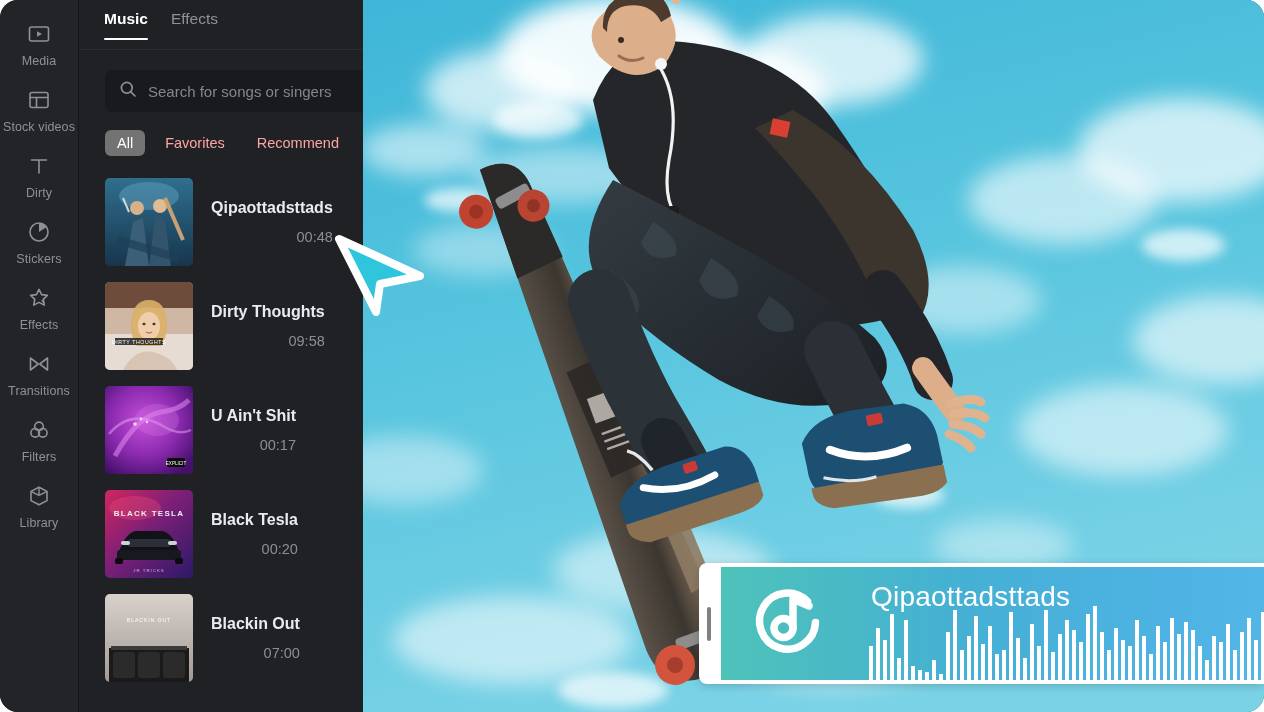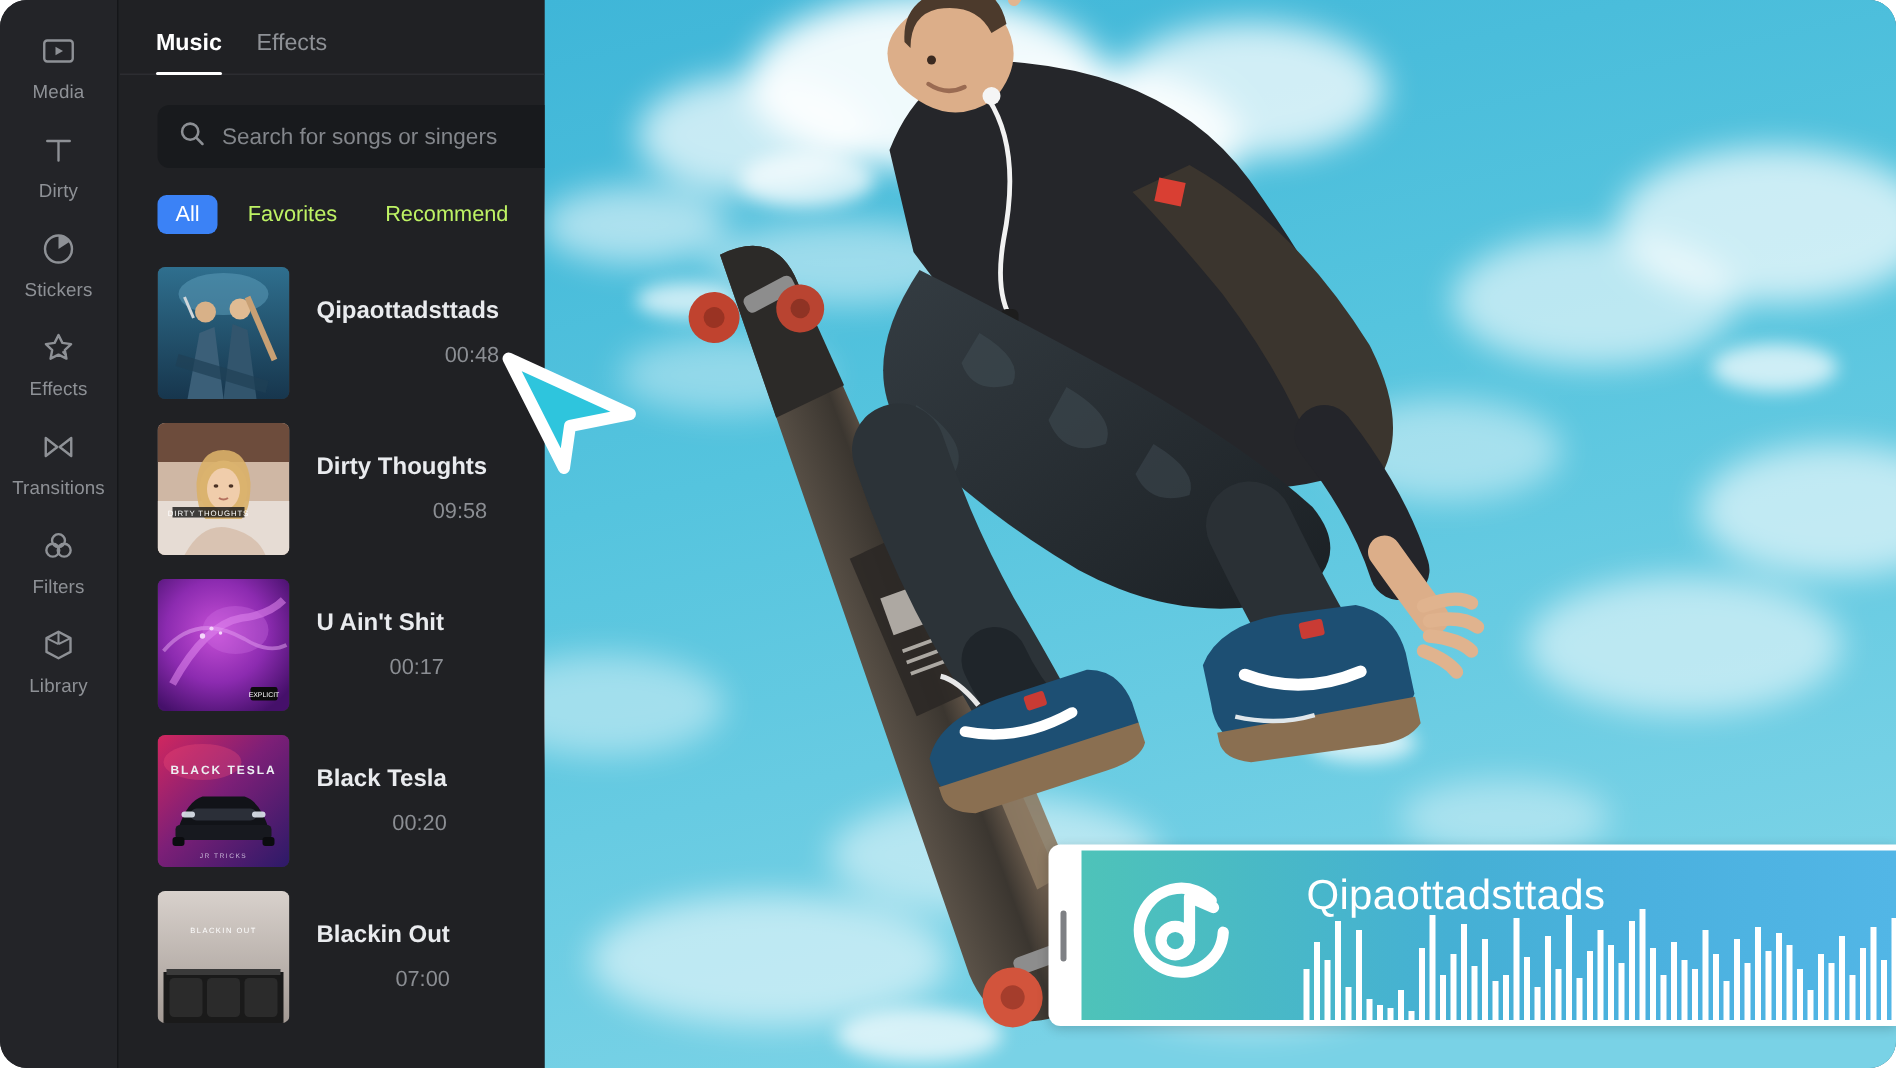--- a/index.html
+++ b/index.html
@@ -65,21 +65,21 @@
   #tabbar {
     position: relative;
     height: 50px;
     padding: 0 0 0 24px;
     display: flex; align-items: flex-start;
     gap: 23px;
     border-bottom: 1px solid #2c2d31;
   }
   .tab {
     position: relative;
-    padding-top: 20px;
+    padding-top: 10px;
     font-size: 15.5px;
     color: #8e9196;
     cursor: pointer;
     white-space: nowrap;
   }
   .tab.active { color: #ffffff; font-weight: 700; }
   .tab.active::after {
     content: "";
     position: absolute;
     left: 0; right: 0; bottom: -12px;
@@ -105,27 +105,27 @@
     font-size: 15px; color: #d8dadd;
   }
   #searchinput::placeholder { color: #83868b; }
 
   #chips {
     margin: 18px 0 0 25px;
     display: flex; align-items: center; gap: 8px;
   }
   .chip {
     font-size: 14.5px;
-    color: #bef264;
+    color: #fca5a5;
     padding: 5px 12px;
     border-radius: 6px;
     white-space: nowrap;
     cursor: pointer;
   }
-  .chip.active { background: #3b82f6; color: #ffffff; }
+  .chip.active { background: #737373; color: #ffffff; }
 
   #songlist {
     margin-top: 14px;
     height: 520px;
     overflow: hidden;
   }
   .song {
     display: flex; align-items: center;
     padding: 8px 0 8px 25px;
     gap: 18px;
@@ -225,20 +225,29 @@
     <div class="rail-item">
       <span class="rail-ico">
         <svg width="24" height="24" viewBox="0 0 24 24" fill="none" stroke="#8e9196" stroke-width="1.6">
           <rect x="2.5" y="5" width="19" height="14" rx="2"></rect>
           <path d="M10 9.2 L15 12 L10 14.8 Z" fill="#8e9196" stroke="none"></path>
         </svg>
       </span>
       <span class="rail-lbl">Media</span>
     </div>
 
+    <div class="rail-item">
+      <span class="rail-ico">
+        <svg width="24" height="24" viewBox="0 0 24 24" fill="none" stroke="#8e9196" stroke-width="1.6">
+          <rect x="3" y="4.5" width="18" height="15" rx="2"></rect>
+          <path d="M3 9.5 H21 M9.5 9.5 V19.5"></path>
+        </svg>
+      </span>
+      <span class="rail-lbl">Stock videos</span>
+    </div>
 
 
     <div class="rail-item">
       <span class="rail-ico">
         <svg width="24" height="24" viewBox="0 0 24 24" fill="none" stroke="#8e9196" stroke-width="1.6" stroke-linecap="round">
           <path d="M4.5 6 H19.5 M12 6 V19"></path>
         </svg>
       </span>
       <span class="rail-lbl">Dirty</span>
     </div>

